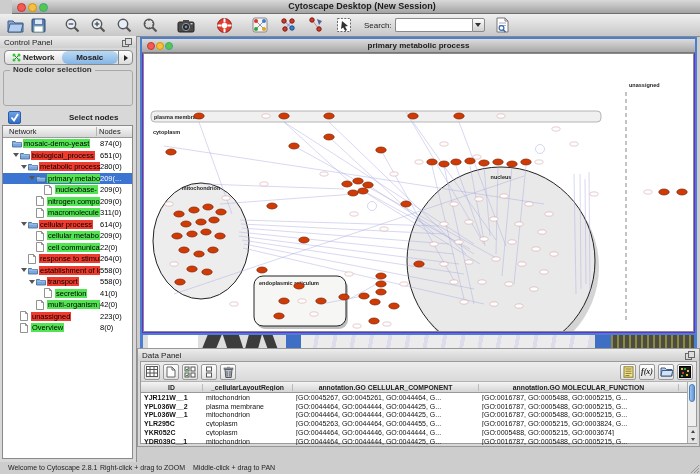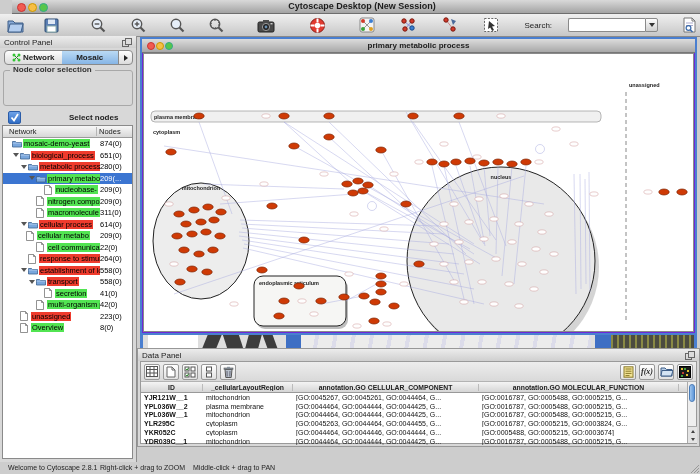--- a/index.html
+++ b/index.html
@@ -9,36 +9,36 @@
 
   
   .titlebar{left:12px;top:0;width:700px;height:13px;background:linear-gradient(#d9d9d9,#a3a3a3);border-bottom:1px solid #6e6e6e;}
   .title-text{width:100%;text-align:center;font-size:9px;font-weight:bold;color:#1c1c1c;line-height:13px;}
   .light{width:7px;height:7px;border-radius:50%;top:3px;}
   .l-red{background:#f15b51;border:1px solid #c33;left:5px;}
   .l-yel{background:#f6be44;border:1px solid #c90;left:16px;}
   .l-grn{background:#57c64b;border:1px solid #3a8;left:27px;}
 
   
-  .toolbar{left:0;top:14px;width:700px;height:22px;background:linear-gradient(#f0f0f0,#c7c7c7);border-bottom:1px solid #8a8a8a;display:flex;align-items:center;justify-content:space-between;}
+  .toolbar{left:0;top:14px;width:700px;height:22px;background:linear-gradient(#f0f0f0,#c7c7c7);border-bottom:1px solid #8a8a8a;display:flex;align-items:center;}
   .tbtn{width:20px;height:20px;display:flex;align-items:center;justify-content:center;}
   .tbtn svg{display:block;}
   .search-label{font-size:8px;color:#222;margin:0 3px 0 10px;}
   .search-wrap{display:flex;align-items:center;height:14px;}
   .search-input{width:72px;height:12px;border:1px solid #8a8a8a;border-right:none;border-radius:2px 0 0 2px;font-size:8px;padding:0 2px;background:#fff;outline:none;}
   .search-drop{width:13px;height:14px;background:linear-gradient(#fdfdfd,#cfcfcf);border:1px solid #8a8a8a;border-radius:0 2px 2px 0;display:flex;align-items:center;justify-content:center;box-sizing:border-box;}
   .car-down{width:0;height:0;border-left:3px solid transparent;border-right:3px solid transparent;border-top:4px solid #333;}
 
   
   .control-panel{left:0;top:36px;width:137px;height:426px;background:#d8d8d8;border-right:1px solid #8f8f8f;box-sizing:border-box;}
   .panel-header{height:12px;display:flex;align-items:center;font-size:8px;color:#222;padding:0 4px;background:linear-gradient(#ececec,#cfcfcf);}
   .panel-header .ph-label{flex:1;}
   .cp-tabs{left:4px;top:14px;width:129px;height:15px;display:flex;border:1px solid #8a8a8a;border-radius:4px;background:linear-gradient(#fdfdfd,#dcdcdc);overflow:hidden;box-sizing:border-box;}
   .seg{flex:1;font-size:8px;font-weight:bold;color:#222;display:flex;align-items:center;justify-content:center;gap:2px;}
-  .seg.sel{background:linear-gradient(#badaf4,#86b5e6);}
+  .seg.sel{background:linear-gradient(#badaf4,#86b5e6);border-radius:6px;}
   .seg-arrow{width:13px;border-left:1px solid #8a8a8a;display:flex;align-items:center;justify-content:center;flex:none;}
   .car-right{width:0;height:0;border-top:3px solid transparent;border-bottom:3px solid transparent;border-left:4px solid #222;}
   .groupbox{left:3px;top:34px;width:130px;height:36px;border:1px solid #a8a8a8;border-radius:3px;box-sizing:border-box;}
   .group-label{top:-6px;left:6px;background:#d8d8d8;padding:0 3px;font-size:8px;font-weight:bold;color:#333;}
   .combo{left:7px;top:9px;width:114px;height:15px;background:#fff;border:1px solid #929292;border-radius:3px;box-sizing:border-box;font-size:8px;text-align:center;line-height:13px;color:#111;}
   .combo-stepper{right:0;top:0;width:12px;height:13px;background:linear-gradient(#eaf2fb,#b9cfe8);border-left:1px solid #9ab0c8;border-radius:0 2px 2px 0;display:flex;flex-direction:column;align-items:center;justify-content:center;gap:1px;}
   .st-up{width:0;height:0;border-left:2.5px solid transparent;border-right:2.5px solid transparent;border-bottom:3px solid #333;}
   .st-dn{width:0;height:0;border-left:2.5px solid transparent;border-right:2.5px solid transparent;border-top:3px solid #333;}
   .checkrow{left:8px;top:75px;display:flex;align-items:center;gap:4px;}
   .checkbox{width:11px;height:11px;border-radius:2px;background:linear-gradient(#6ea2e8,#2f6cc4);border:1px solid #2a5ca8;display:flex;align-items:center;justify-content:center;}
@@ -356,21 +356,21 @@
             <span class="tri"></span>
             <span class="ticon">
               <svg width="10" height="9" viewBox="0 0 10 9">
                 <path d="M0.5 2.5h3l1 1h5v4.5h-9z" fill="#7aa7dd" stroke="#3c628f" stroke-width="0.8"></path>
                 <path d="M0.7 4.2h8.6" stroke="#a9c6ea" stroke-width="0.9"></path>
               </svg>
             </span>
             <span class="tlabel red" style="max-width: 59px;">cellular process</span>
             <span class="tcount">614(0)</span>
           </div>
-          <div class="tree-row" style="padding-left: 16px;">
+          <div class="tree-row" style="padding-left: 26px;">
             <span class="tri-space"></span>
             <span class="ticon">
               <svg width="8" height="10" viewBox="0 0 8 10">
                 <path d="M0.5 0.5h5l2 2v7h-7z" fill="#fff" stroke="#777" stroke-width="0.8"></path>
                 <path d="M5.5 0.5v2h2" fill="none" stroke="#777" stroke-width="0.8"></path>
               </svg>
             </span>
             <span class="tlabel green" style="max-width: 51px;">cellular metabo</span>
             <span class="tcount">209(0)</span>
           </div>

